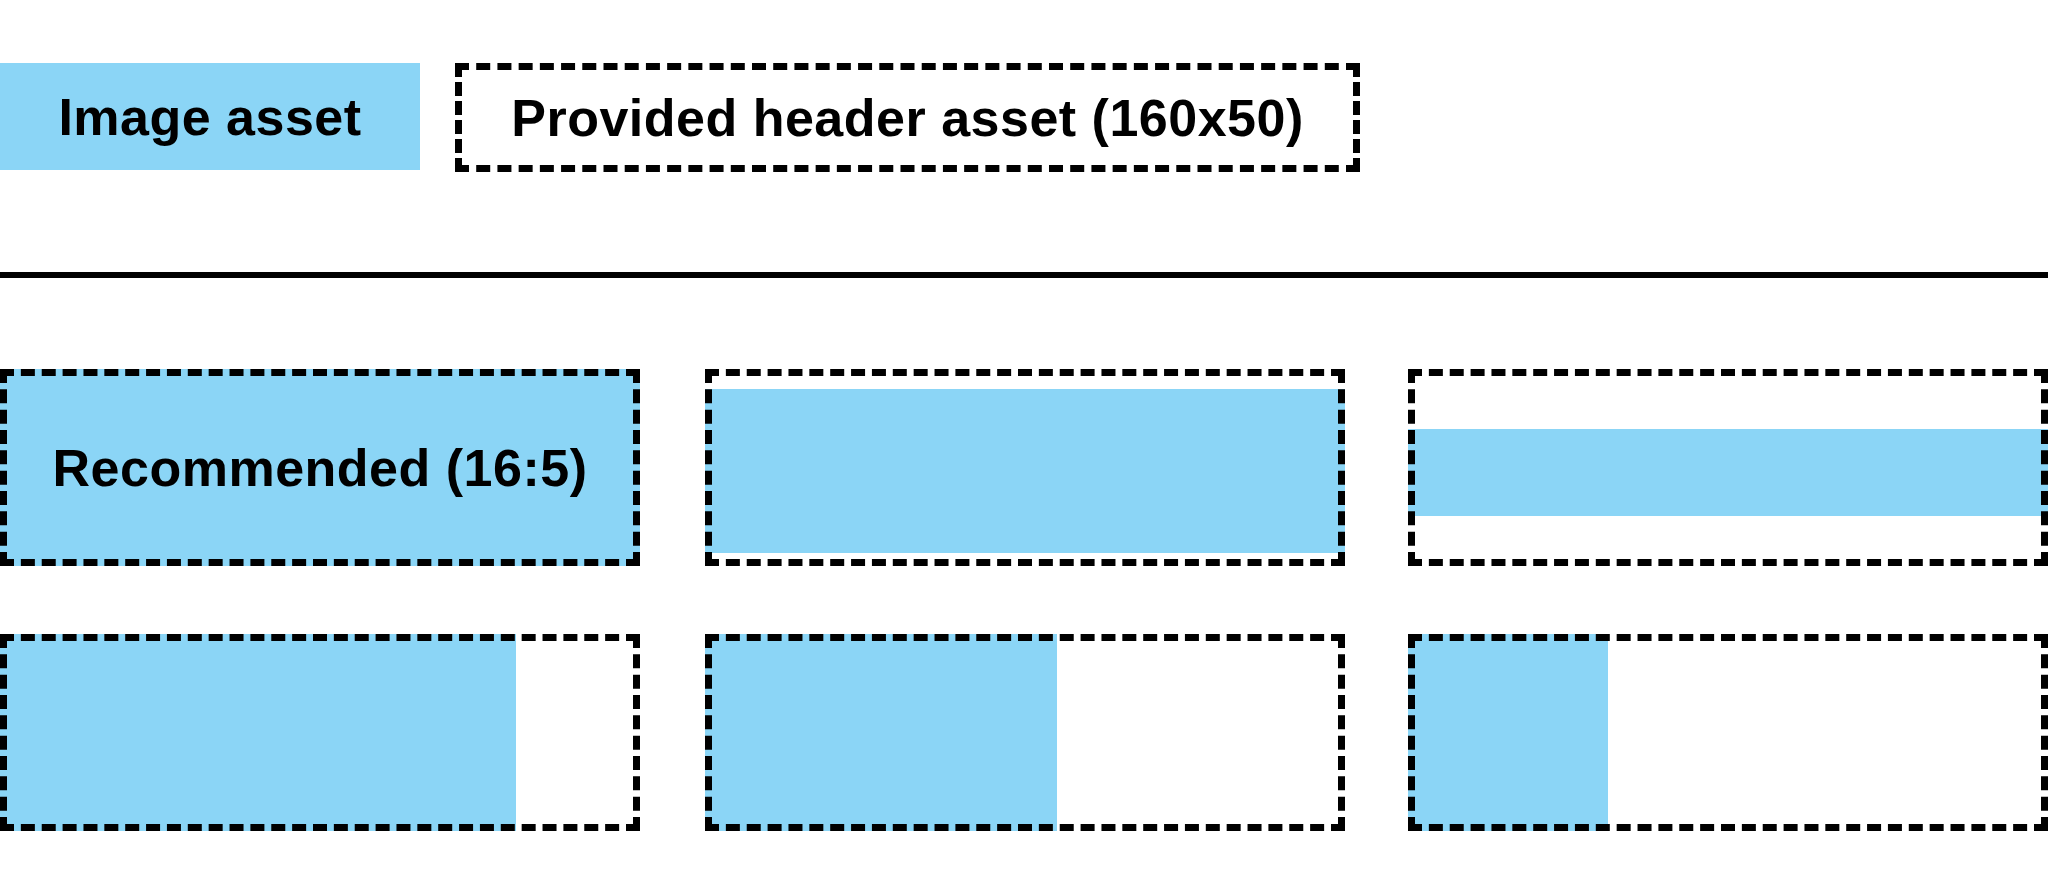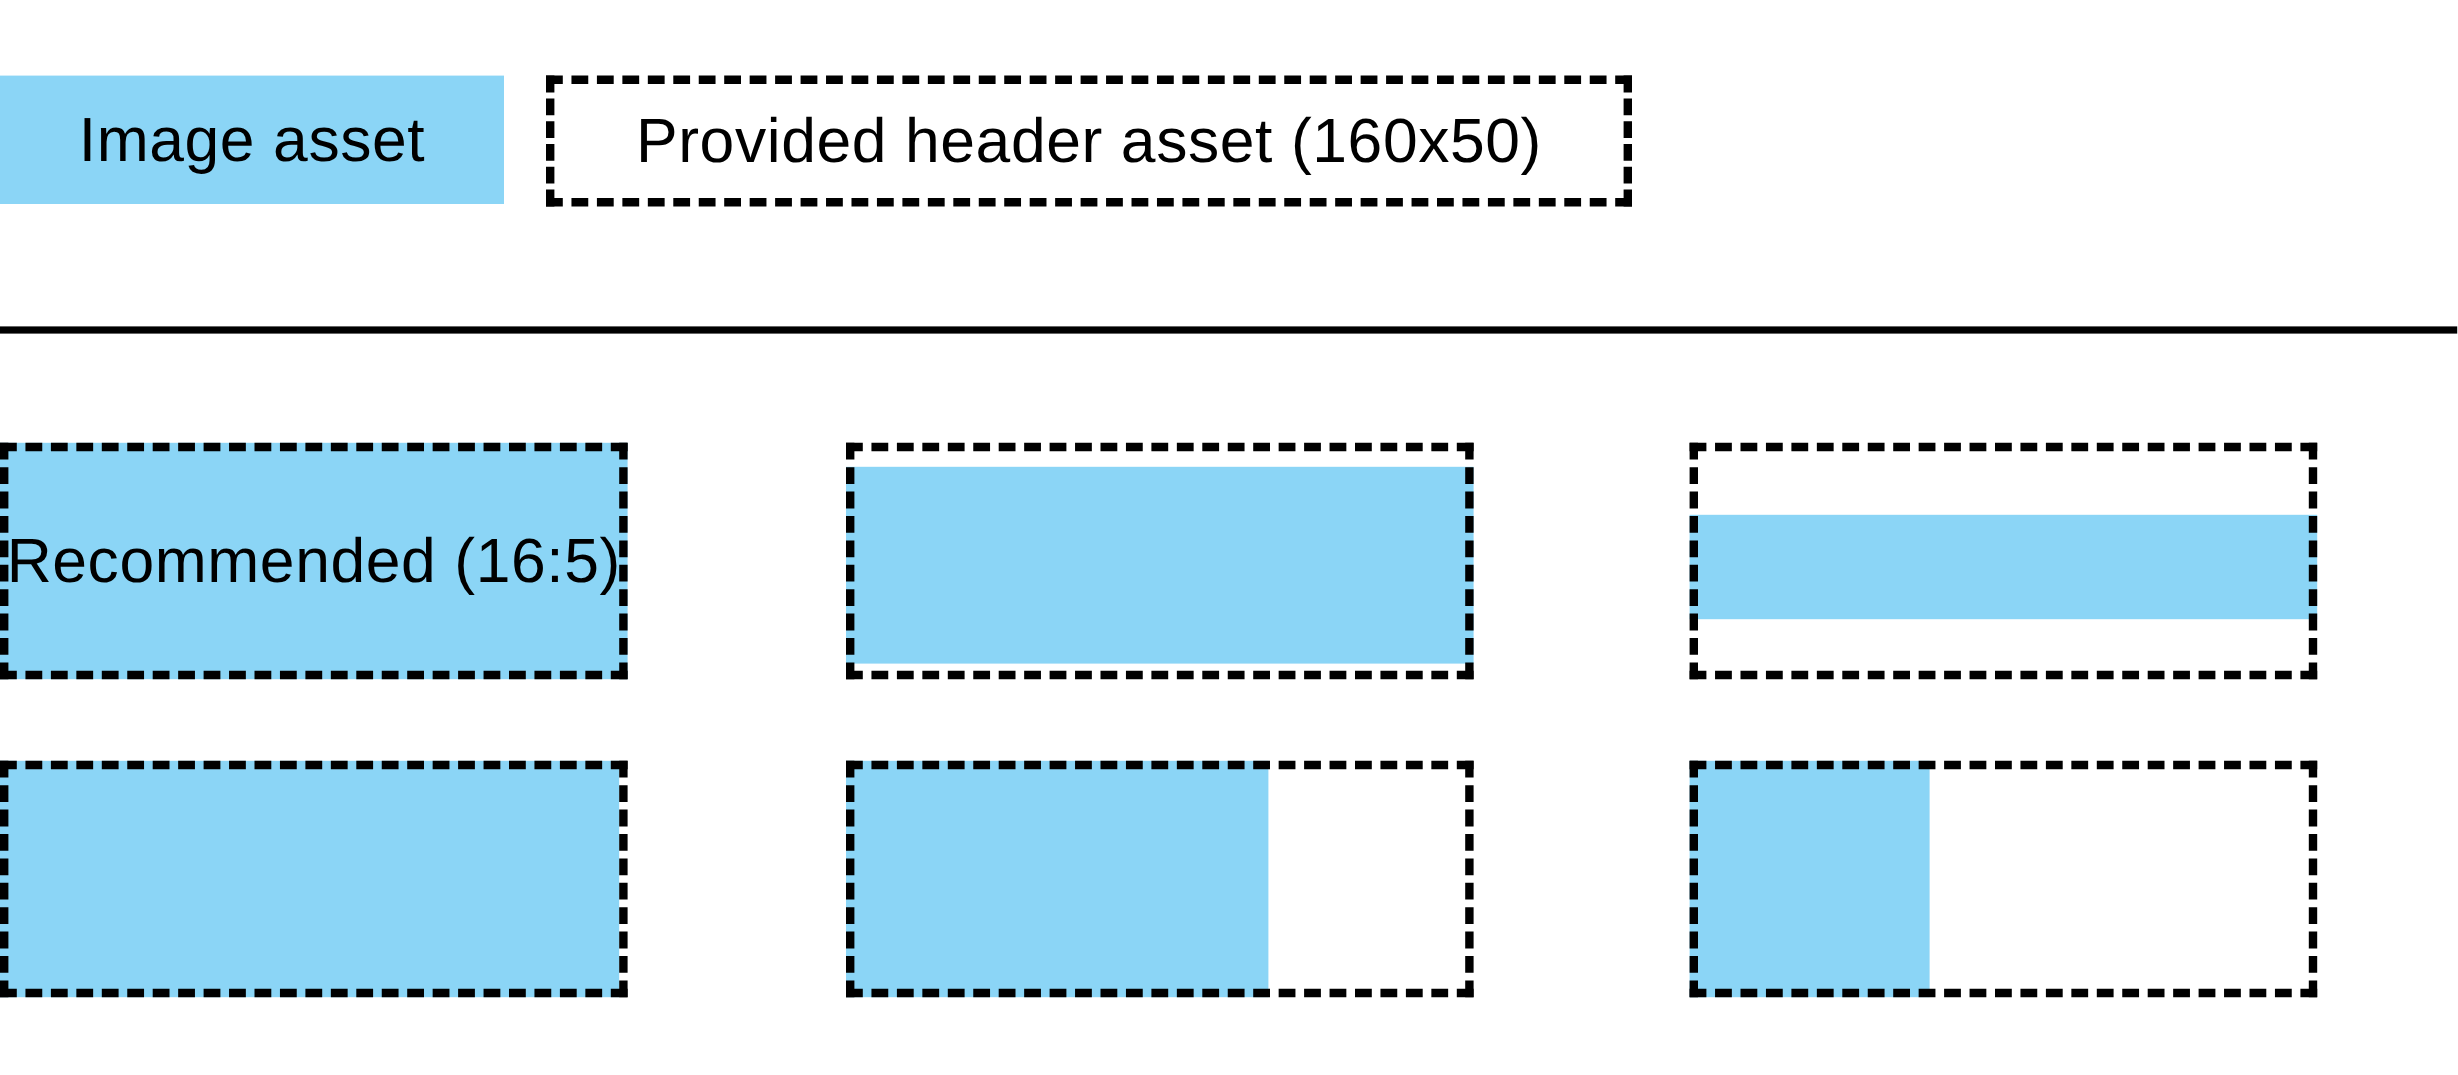--- a/index.html
+++ b/index.html
@@ -8,20 +8,21 @@
     background: #ffffff;
   }
   #canvas {
     position: relative;
     width: 2048px;
     height: 896px;
     background: #ffffff;
     overflow: hidden;
     font-family: "Liberation Sans", sans-serif;
     color: #000000;
+    font-weight: bold;
   }
   .label {
     font-size: 52px;
     line-height: 1;
     white-space: nowrap;
     letter-spacing: 0.5px;
   }
   
   .legend-swatch {
     position: absolute;
@@ -49,21 +50,21 @@
   .separator {
     position: absolute;
     left: 0;
     top: 272px;
     width: 2048px;
     height: 6px;
   }
   
   .example {
     position: absolute;
-    width: 523px;
+    width: 640px;
     height: 197px;
   }
   .row1 { top: 369px; }
   .row2 { top: 634px; }
   .col1 { left: 0; }
   .col2 { left: 705px; }
   .col3 { left: 1408px; }
   .example .fill {
     position: absolute;
     z-index: 1;

